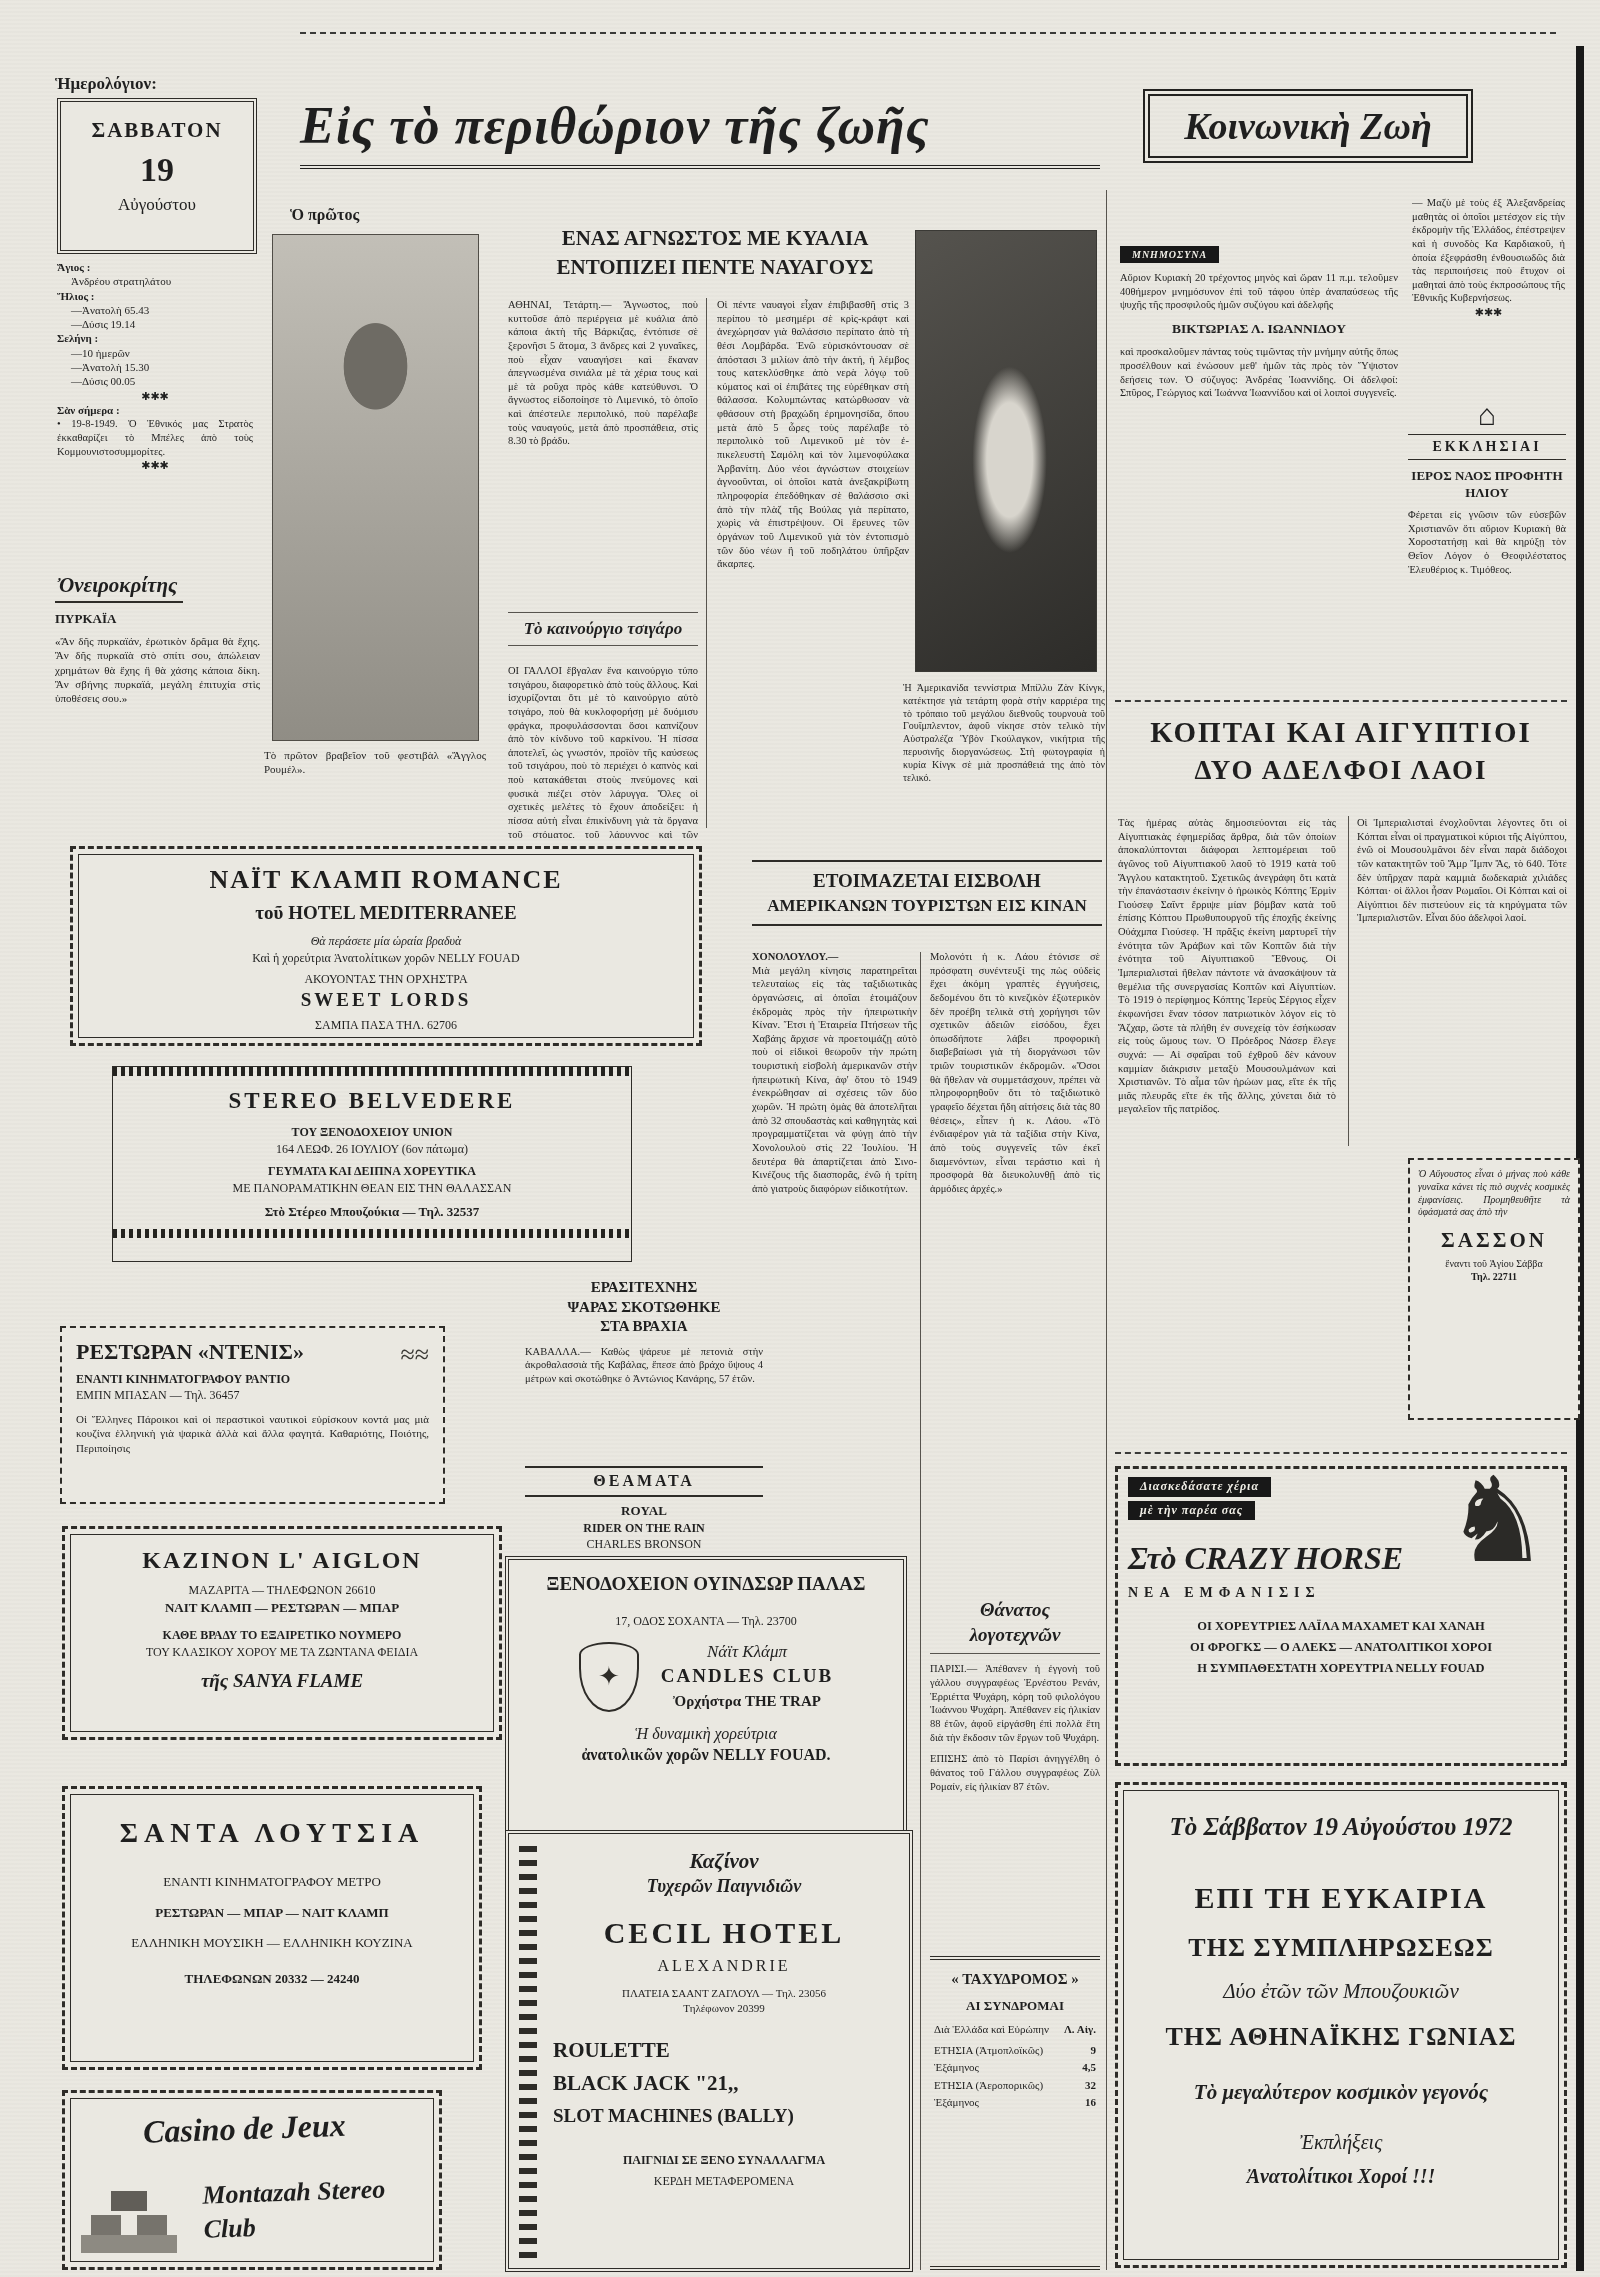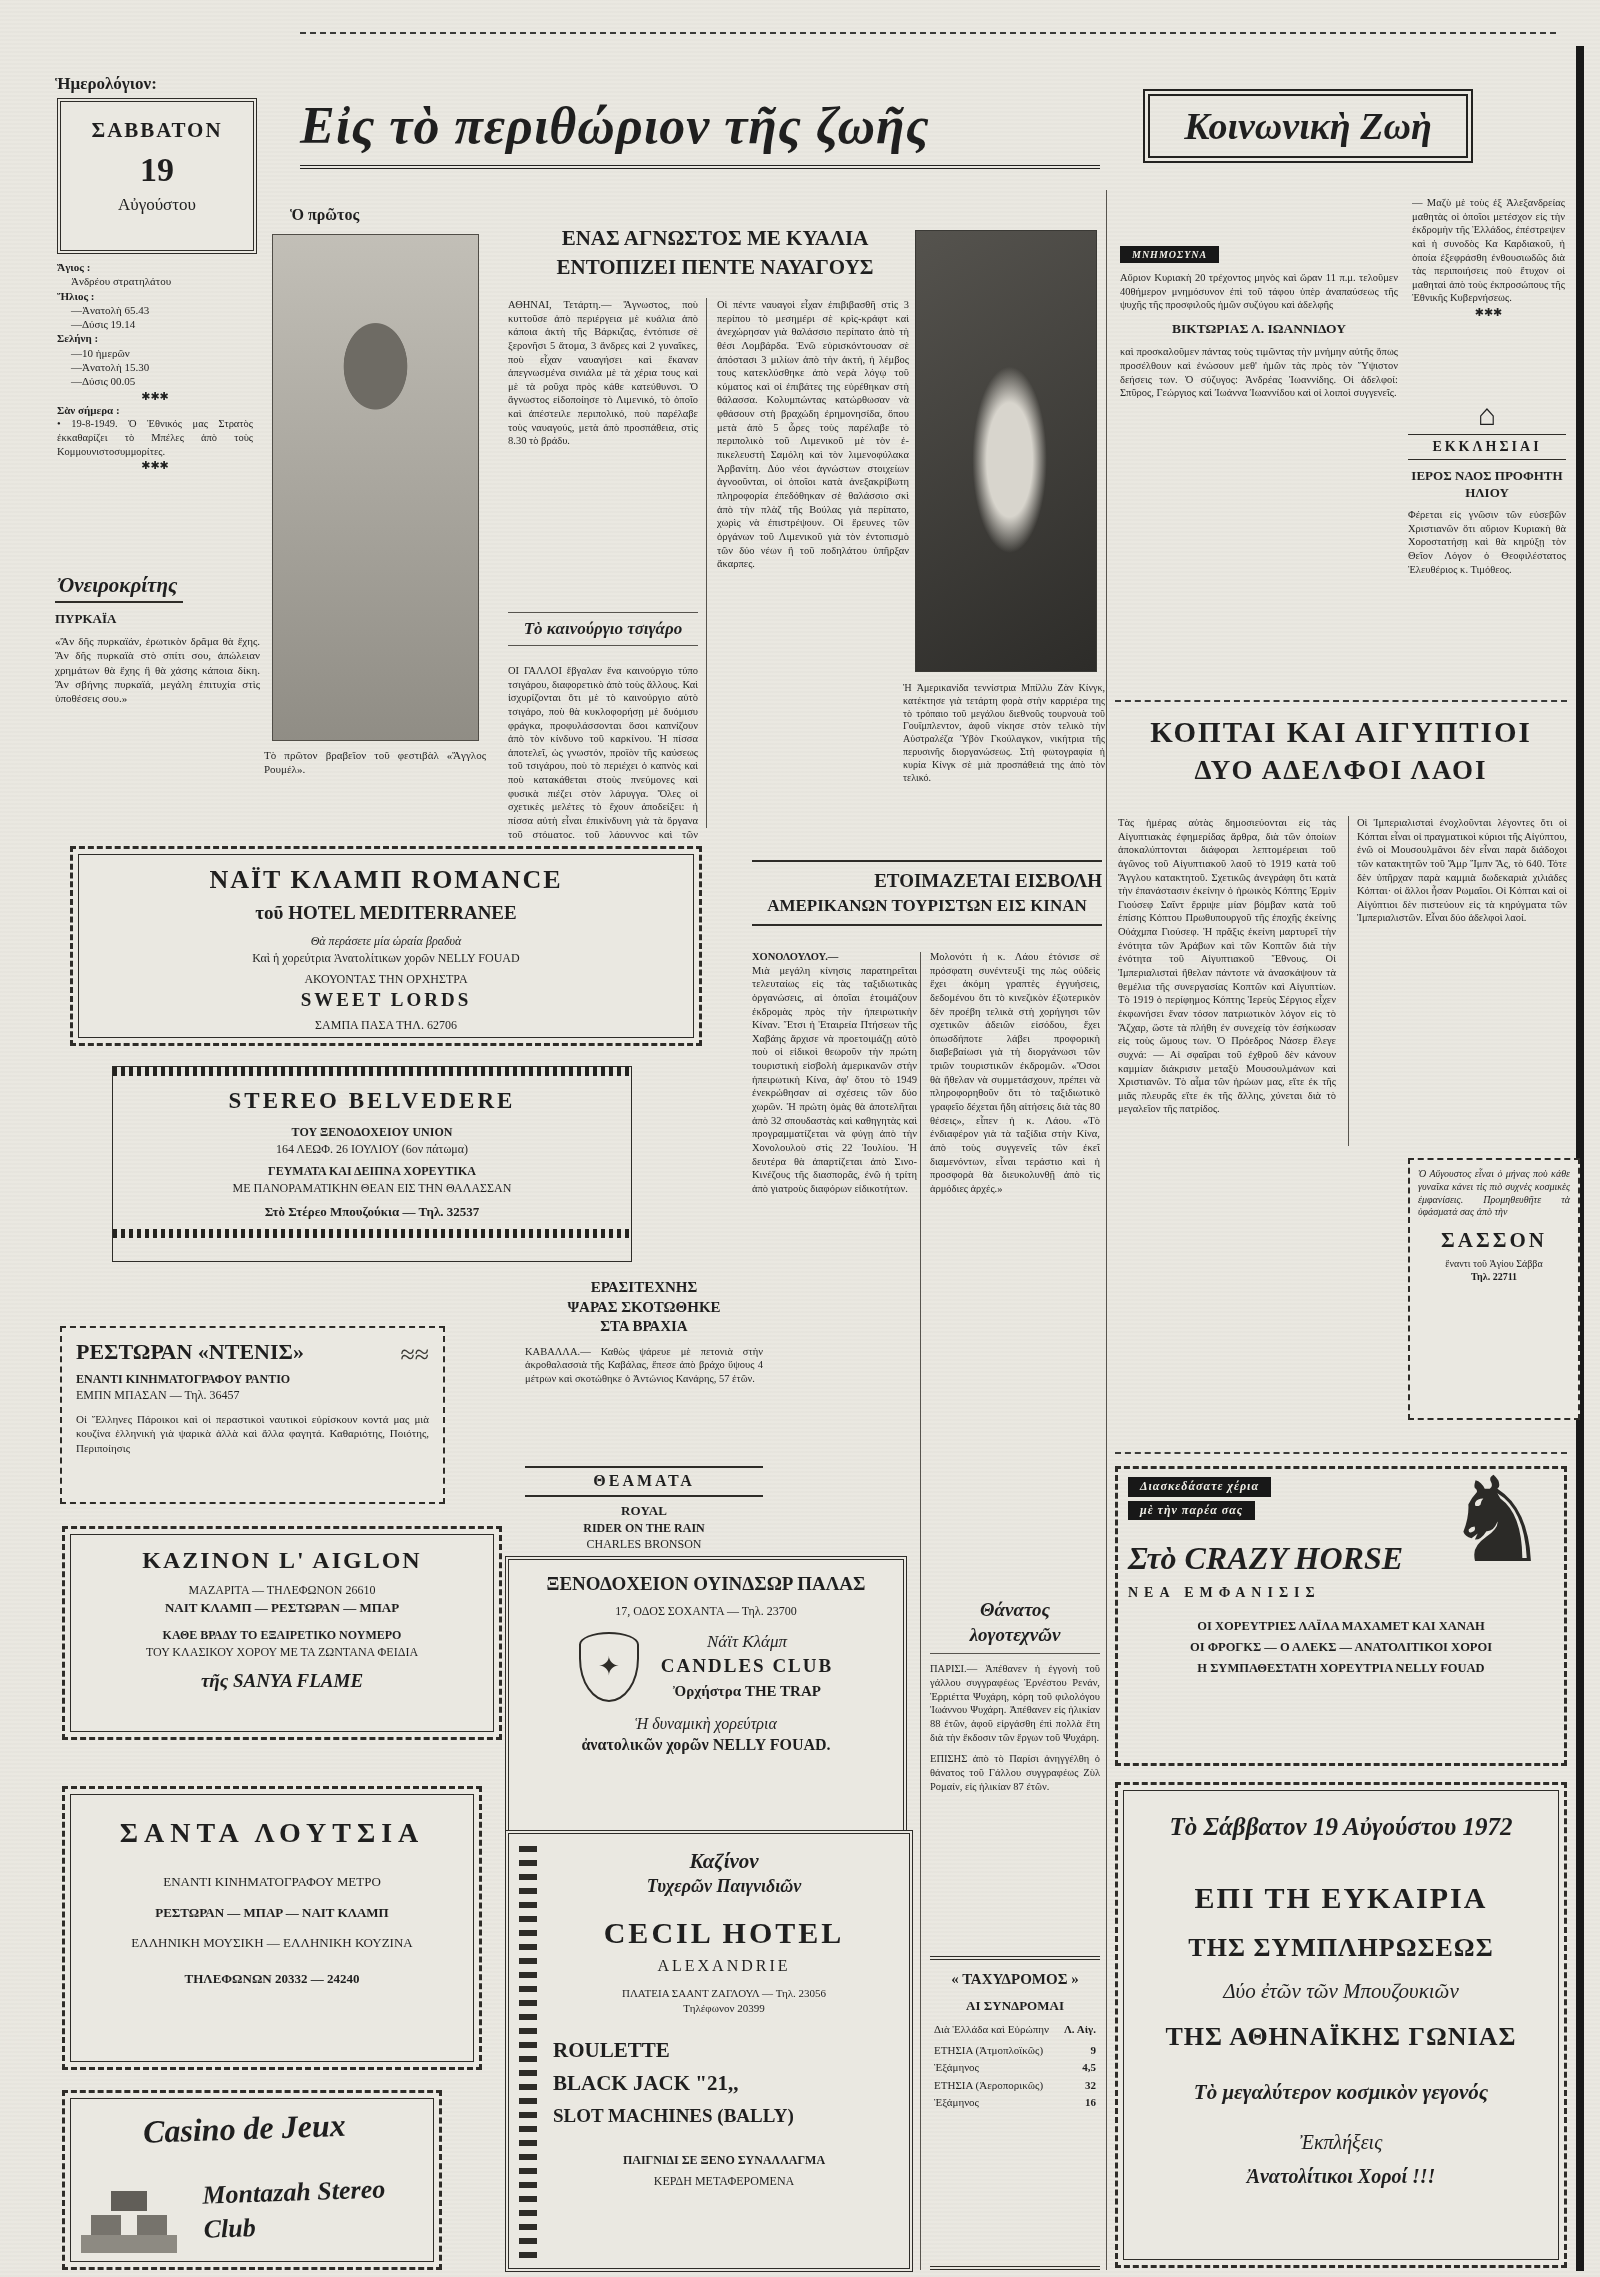--- a/index.html
+++ b/index.html
@@ -152,21 +152,21 @@
     <div class="b ls2" style="font-size:30px;margin-top:34px;">ΕΠΙ ΤΗ ΕΥΚΑΙΡΙΑ</div>
     <div class="b ls1" style="font-size:26px;margin-top:14px;">ΤΗΣ ΣΥΜΠΛΗΡΩΣΕΩΣ</div>
     <div class="i" style="font-size:21px;margin-top:14px;">Δύο ἐτῶν τῶν Μπουζουκιῶν</div>
     <div class="b ls1" style="font-size:26px;margin-top:14px;">ΤΗΣ ΑΘΗΝΑΪΚΗΣ ΓΩΝΙΑΣ</div>
     <div class="b i" style="font-size:21px;margin-top:26px;">Τὸ μεγαλύτερον κοσμικὸν γεγονός</div>
     <div class="i" style="font-size:20px;margin-top:22px;">Ἐκπλήξεις</div>
     <div class="b i" style="font-size:20px;margin-top:8px;">Ἀνατολίτικοι Χοροί !!!</div>
   </div>
 
   <div class="abs c" style="left:752px;top:860px;width:350px;border-top:2px solid #2e2c28;border-bottom:2px solid #2e2c28;padding:8px 0;">
-    <div class="b" style="font-size:19px;text-align:right;">ΕΤΟΙΜΑΖΕΤΑΙ ΕΙΣΒΟΛΗ</div>
+    <div class="b" style="font-size:19px;">ΕΤΟΙΜΑΖΕΤΑΙ ΕΙΣΒΟΛΗ</div>
     <div class="b" style="font-size:17px;margin-top:4px;">ΑΜΕΡΙΚΑΝΩΝ ΤΟΥΡΙΣΤΩΝ ΕΙΣ ΚΙΝΑΝ</div>
   </div>
   <div class="abs col" style="left:752px;top:950px;width:165px;height:505px;">
     <div class="b s105">ΧΟΝΟΛΟΥΛΟΥ.—</div>
     <div class="jt s105">Μιὰ μεγάλη κίνησις παρατηρεῖται τελευταίως εἰς τὰς ταξιδιωτικὰς ὀργανώσεις, αἱ ὁποῖαι ἑτοιμάζουν ἐκδρομὰς πρὸς τὴν ἠπειρωτικὴν Κίναν. Ἔτσι ἡ Ἑταιρεία Πτήσεων τῆς Χαβάης ἄρχισε νὰ προετοιμάζῃ αὐτὸ ποὺ οἱ εἰδικοὶ θεωροῦν τὴν πρώτη τουριστικὴ εἰσβολὴ ἀμερικανῶν στὴν ἠπειρωτικὴ Κίνα, ἀφ' ὅτου τὸ 1949 ἐνεκρώθησαν αἱ σχέσεις τῶν δύο χωρῶν. Ἡ πρώτη ὁμὰς θὰ ἀποτελῆται ἀπὸ 32 σπουδαστὰς καὶ καθηγητὰς καὶ προγραμματίζεται νὰ φύγῃ ἀπὸ τὴν Χονολουλοὺ στὶς 22 Ἰουλίου. Ἡ δευτέρα θὰ ἀπαρτίζεται ἀπὸ Σινο-Κινέζους τῆς διασπορᾶς, ἐνῶ ἡ τρίτη ἀπὸ γιατροὺς διαφόρων εἰδικοτήτων.</div>
   </div>
   <div class="abs jt col s105" style="left:930px;top:950px;width:170px;height:640px;">Μολονότι ἡ κ. Λάου ἐτόνισε σὲ πρόσφατη συνέντευξί της πὼς οὐδεὶς ἔχει ἀκόμη γραπτὲς ἐγγυήσεις, δεδομένου ὅτι τὸ κινεζικὸν ἐξωτερικὸν δὲν προέβη τελικὰ στὴ χορήγησι τῶν σχετικῶν ἀδειῶν εἰσόδου, ἔχει ὁπωσδήποτε λάβει προφορικὴ διαβεβαίωσι γιὰ τὴ διοργάνωσι τῶν τριῶν τουριστικῶν ἐκδρομῶν. «Ὅσοι θὰ ἤθελαν νὰ συμμετάσχουν, πρέπει νὰ πληροφορηθοῦν ὅτι τὸ ταξιδιωτικὸ γραφεῖο δέχεται ἤδη αἰτήσεις διὰ τὰς 80 θέσεις», εἶπεν ἡ κ. Λάου. «Τὸ ἐνδιαφέρον γιὰ τὰ ταξίδια στὴν Κίνα, ἀπὸ τοὺς συγγενεῖς τῶν ἐκεῖ διαμενόντων, εἶναι τεράστιο καὶ ἡ προσφορὰ θὰ διευκολυνθῇ ἀπὸ τὶς ἁρμόδιες ἀρχές.»</div>
 
   <div class="abs frame-zz col c" style="left:70px;top:846px;width:632px;height:200px;box-sizing:border-box;padding:14px 20px;">
     <div class="b ls2" style="font-size:26px;">ΝΑΪΤ ΚΛΑΜΠ ROMANCE</div>
@@ -215,21 +215,21 @@
     <div class="b ls2" style="font-size:24px;">ΚΑΖΙΝΟΝ L' AIGLON</div>
     <div class="s12" style="margin-top:6px;">ΜΑΖΑΡΙΤΑ — ΤΗΛΕΦΩΝΟΝ 26610</div>
     <div class="s13 b">ΝΑΙΤ ΚΛΑΜΠ — ΡΕΣΤΩΡΑΝ — ΜΠΑΡ</div>
     <div class="s12 b" style="margin-top:10px;">ΚΑΘΕ ΒΡΑΔΥ ΤΟ ΕΞΑΙΡΕΤΙΚΟ ΝΟΥΜΕΡΟ</div>
     <div class="s12">ΤΟΥ ΚΛΑΣΙΚΟΥ ΧΟΡΟΥ ΜΕ ΤΑ ΖΩΝΤΑΝΑ ΦΕΙΔΙΑ</div>
     <div class="b i" style="font-size:19px;margin-top:8px;">τῆς SANYA FLAME</div>
   </div>
 
   <div class="abs frame-dbl col c" style="left:505px;top:1556px;width:402px;height:314px;box-sizing:border-box;padding:12px;">
     <div class="b" style="font-size:19px;">ΞΕΝΟΔΟΧΕΙΟΝ ΟΥΙΝΔΣΩΡ ΠΑΛΑΣ</div>
-    <div class="s12" style="margin-top:6px;">17, ΟΔΟΣ ΣΟΧΑΝΤΑ — Τηλ. 23700</div>
+    <div class="s12" style="margin-top:16px;">17, ΟΔΟΣ ΣΟΧΑΝΤΑ — Τηλ. 23700</div>
     <div style="display:flex;align-items:center;justify-content:center;gap:22px;margin-top:12px;">
       <div class="shield">✦</div>
       <div>
         <div class="i" style="font-size:17px;">Νάϊτ Κλάμπ</div>
         <div class="b ls2" style="font-size:19px;">CANDLES CLUB</div>
         <div class="b" style="font-size:15px;margin-top:4px;">Ὀρχήστρα THE TRAP</div>
       </div>
     </div>
     <div class="i" style="font-size:16px;margin-top:12px;">Ἡ δυναμικὴ χορεύτρια</div>
     <div class="b" style="font-size:16px;">ἀνατολικῶν χορῶν NELLY FOUAD.</div>

